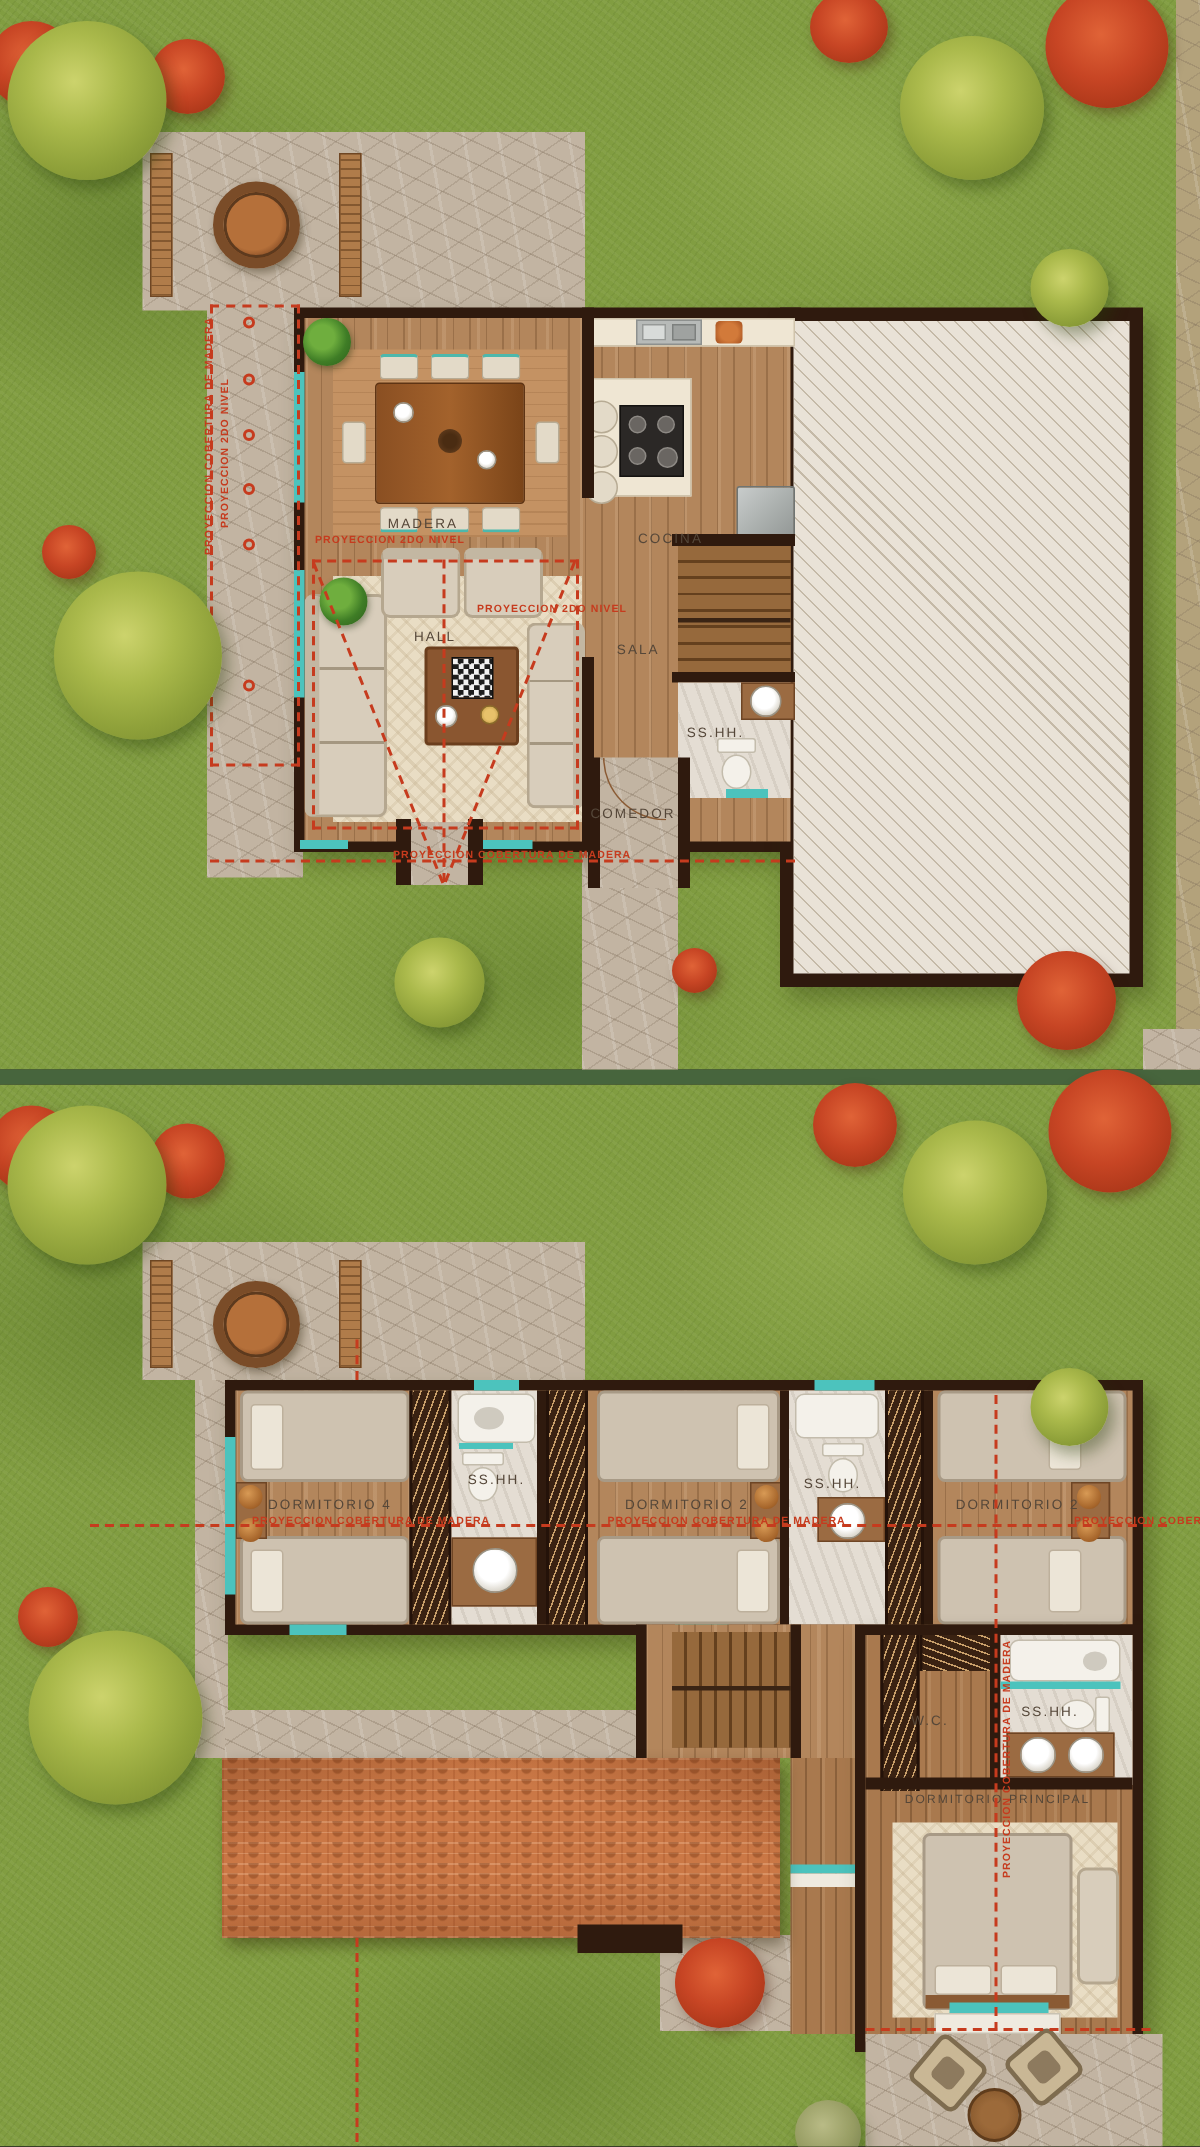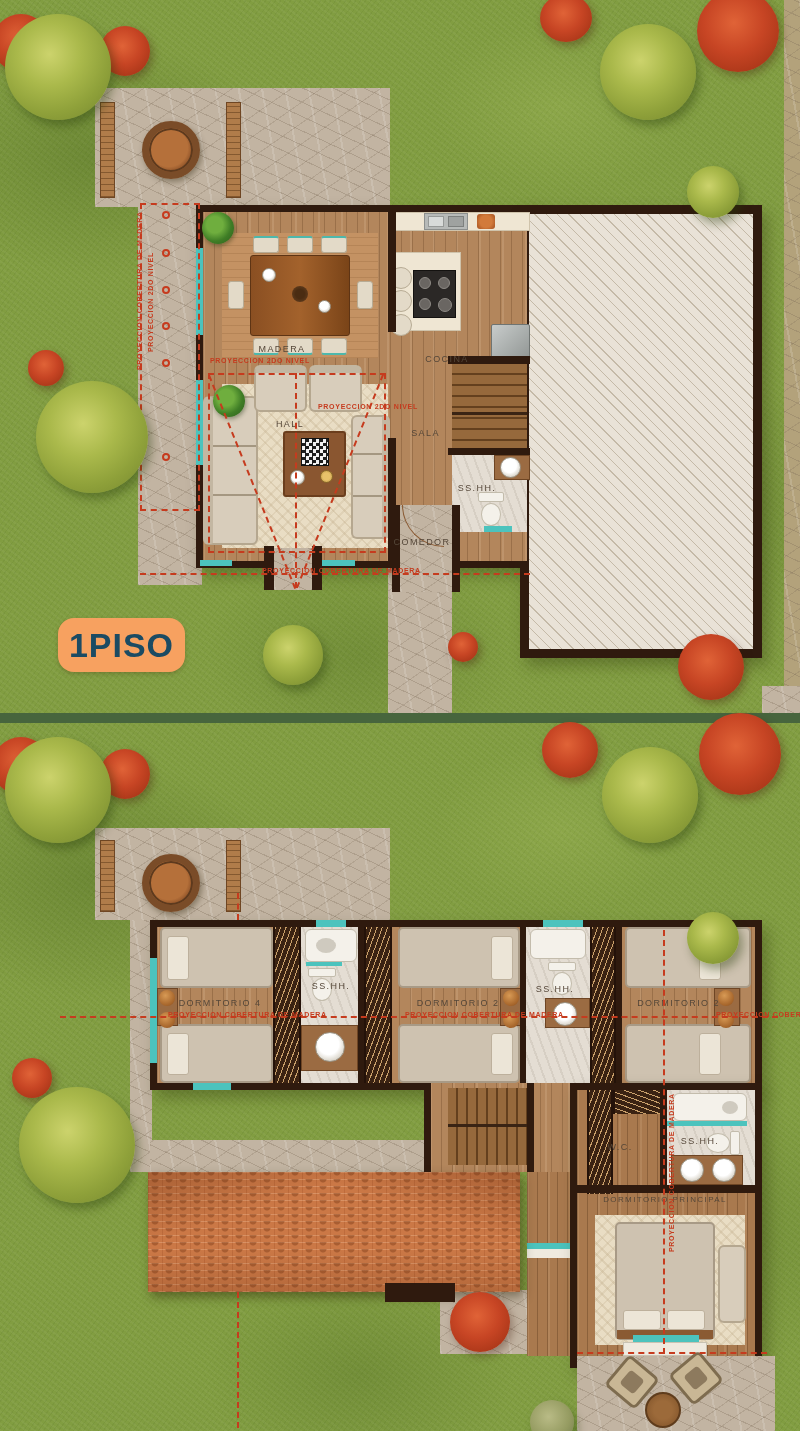--- a/index.html
+++ b/index.html
@@ -333,15 +333,14 @@
   <div class="abs tree" style="left:5px;top:737px;width:106px;height:106px"></div>
   <div class="abs bush" style="left:542px;top:722px;width:56px;height:56px"></div>
   <div class="abs bush" style="left:699px;top:713px;width:82px;height:82px"></div>
   <div class="abs tree" style="left:602px;top:747px;width:96px;height:96px"></div>
   <div class="abs tree" style="left:687px;top:912px;width:52px;height:52px"></div>
   <div class="abs bush" style="left:12px;top:1058px;width:40px;height:40px"></div>
   <div class="abs tree" style="left:19px;top:1087px;width:116px;height:116px"></div>
   <div class="abs bush" style="left:450px;top:1292px;width:60px;height:60px"></div>
   <div class="abs tree" style="left:530px;top:1400px;width:44px;height:44px;background:radial-gradient(circle at 42% 38%, #b9bb86 0%, #969c62 55%, #70794a 100%)"></div>
 
-  <div class="badge" style="left:58px;top:618px;width:127px;height:54px">1PISO</div>
 
 </div>
 
 </body></html>

